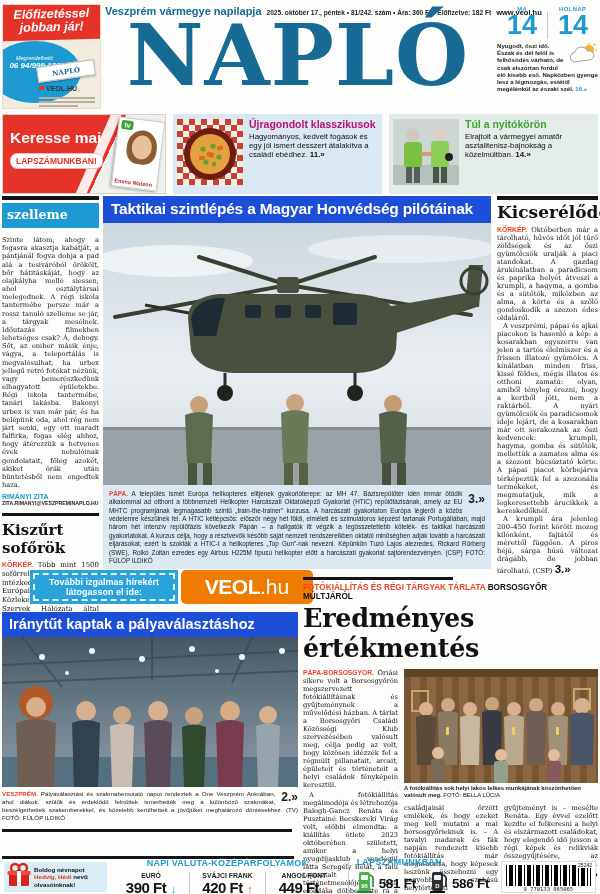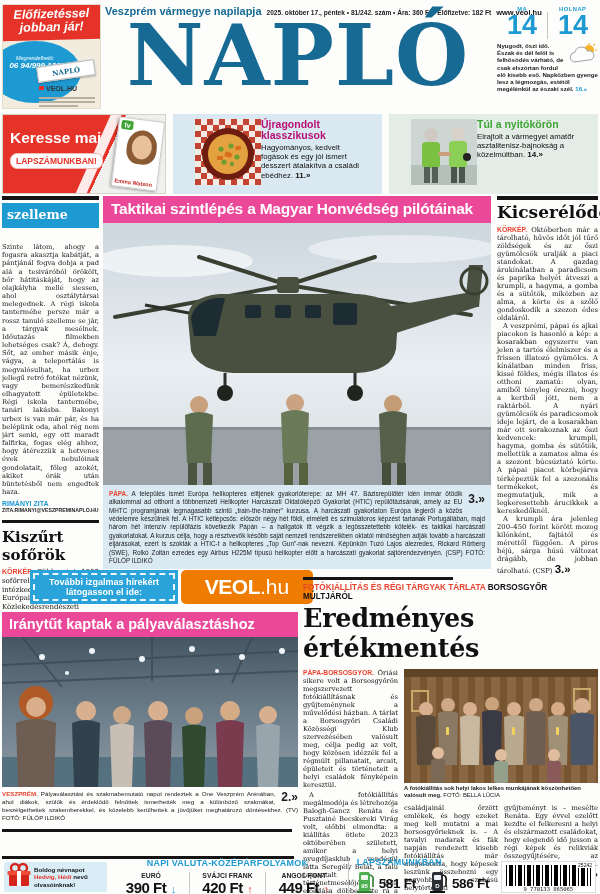--- a/index.html
+++ b/index.html
@@ -48,45 +48,45 @@
   .lapszam .slash { position:absolute; left:88px; top:-10px; width:10px; height:110px; background:#fff; transform:rotate(24deg); opacity:.9;}
   .lz-1 { position:absolute; left:7px; top:14px; color:#fff; font-weight:bold; font-size:15.5px; }
   .lz-2 { position:absolute; left:7px; top:38px; background:#fff; color:#e63329; font-weight:bold; font-size:8.5px; padding:2px 5px; border-radius:7px; border:1px solid #f3b9b4; }
   .mag { position:absolute; right:4px; top:4px; width:46px; height:70px; background:#fff; border:1px solid #ccc; transform:rotate(7deg); box-shadow:-1px 1px 3px rgba(0,0,0,.35); overflow:hidden;}
   .mag .tv { position:absolute; left:2px; top:2px; background:#3fa435; color:#fff; font-weight:bold; font-size:7px; padding:1px 3px; border-radius:2px;}
   .mag .hair { position:absolute; left:10px; top:10px; width:30px; height:34px; background:#8a5a33; border-radius:50% 50% 40% 40%; }
   .mag .face { position:absolute; left:15px; top:15px; width:20px; height:24px; background:#e8c09a; border-radius:50%; }
   .mag .cover-t { position:absolute; left:2px; bottom:2px; font-size:5.5px; font-weight:bold; color:#c2251f; }
   .teaser { flex:1; display:flex; flex-direction:column; }
   .t-bar { height:4px; }
-  .t-body { flex:1; display:flex; padding:5px 22px; }
+  .t-body { flex:1; display:flex; gap:6px; padding:5px 4px; }
   .t-photo { width:66px; flex:none; }
   .t-txt { flex:1; }
   .t-title { font-size:10.5px; font-weight:bold; line-height:1.05; margin-bottom:2px;}
   .t-copy { font-size:7.8px; line-height:1.18; color:#111; }
   .t-page { font-weight:bold; font-size:8px; }
 
   
   .colbar { height:4px; background:#151515; margin-bottom:3px; }
 
   
   #opinion { left:2px; top:196px; width:97px; }
   .op-head { background:#1e9ad2; color:#fff; font-family:"DejaVu Serif",serif; font-weight:bold; font-size:12.5px; line-height:1.12; padding:5px 5px 6px; }
-  .op-body { margin-top:15px; font-family:"DejaVu Serif",serif; font-size:6.7px; line-height:1.22; text-align:justify; color:#1a1a1a; height:252px; overflow:hidden;}
+  .op-body { margin-top:8px; font-family:"DejaVu Serif",serif; font-size:6.7px; line-height:1.22; text-align:justify; color:#1a1a1a; height:252px; overflow:hidden;}
   .op-author { margin-top:5px; font-size:7px; font-weight:bold; color:#1e9ad2; }
   .op-email { font-size:5.2px; font-weight:bold; color:#222; }
   .op-rule { border-top:3px solid #151515; margin:7px 0 5px; }
   .drv-head { font-family:"DejaVu Serif",serif; font-weight:bold; font-size:15px; margin-bottom:4px;}
   .drv-body { font-family:"DejaVu Serif",serif; font-size:7px; line-height:1.25; text-align:justify;}
   .lead-in { font-family:"Liberation Sans",sans-serif; color:#e8432e; font-weight:bold; }
   .drv-page { display:block; text-align:right; font-family:"Liberation Sans",sans-serif; font-weight:bold; font-size:12px; margin-top:1px;}
 
   
   #main-art { left:103px; top:196px; width:388px; }
-  .band { background:#ec4899; color:#fff; font-weight:bold; }
+  .band { background:#1d4ed8; color:#fff; font-weight:bold; }
   .main-band { font-size:15.5px; padding:4px 8px 5px; letter-spacing:-.2px;}
   .main-photo { display:block; width:100%; height:262px; }
   .main-cap { background:#dbe9f3; padding:5px 6px 4px; font-size:6.35px; line-height:1.32; text-align:justify; color:#1a1a1a;}
   .cap-credit { text-transform:uppercase; }
   .main-page { float:right; font-size:12px; font-weight:bold; margin-left:6px; margin-top:2px;}
 
   
   #market { left:497px; top:196px; width:101px; }
   .mk-head { font-family:"DejaVu Serif",serif; font-weight:bold; font-size:17px; line-height:1.06; margin:2px 0 5px;}
   .mk-body { font-family:"DejaVu Serif",serif; font-size:6.8px; line-height:1.18; text-align:justify; }

